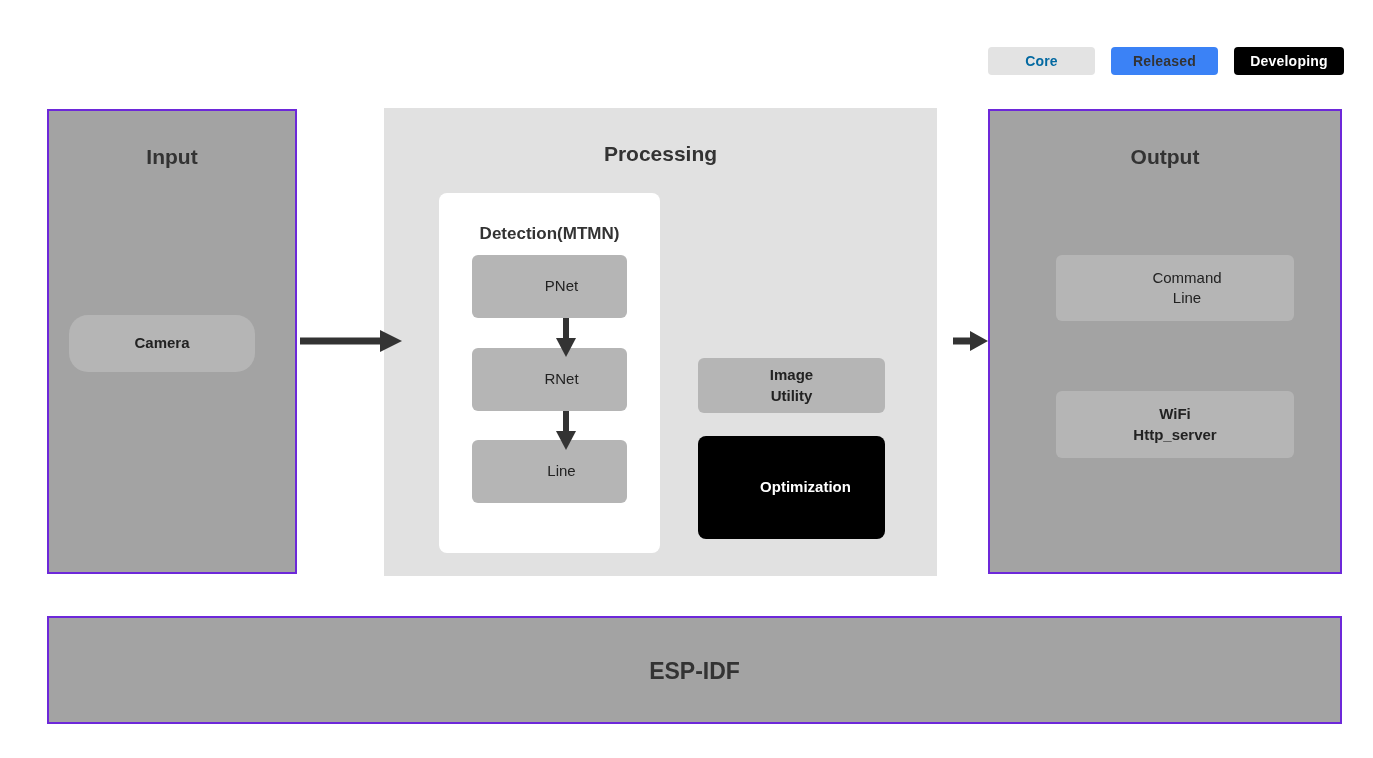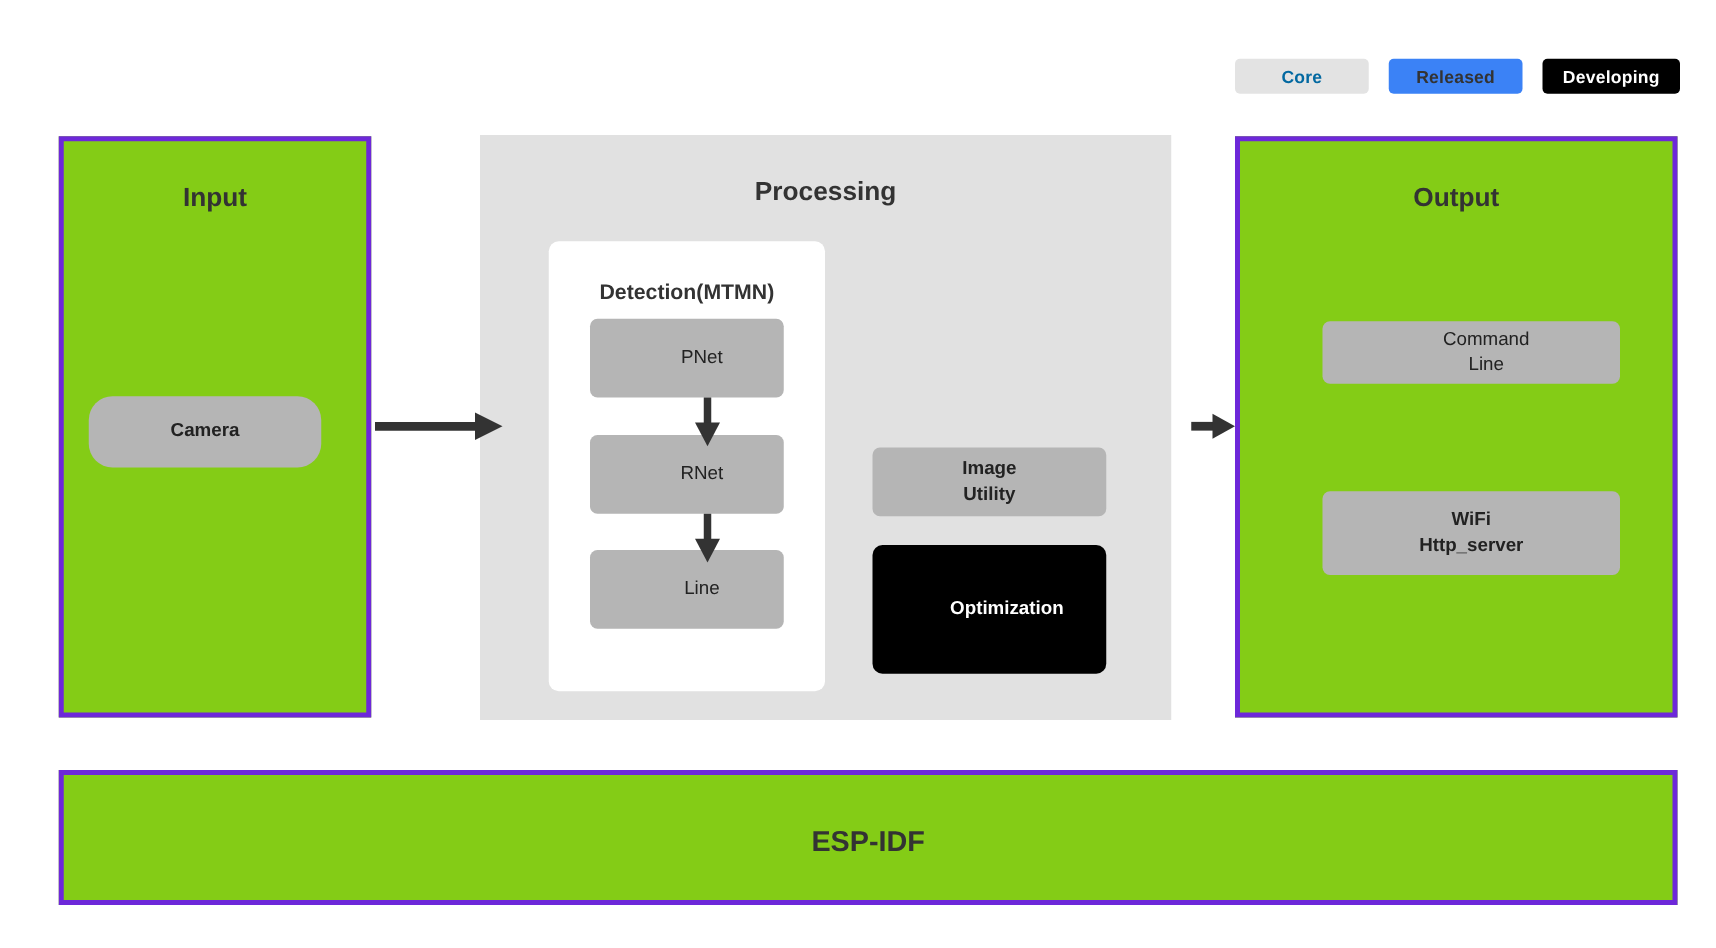--- a/index.html
+++ b/index.html
@@ -50,22 +50,22 @@
     background: #000000;
     color: #ffffff;
   }
 
   
   .panel {
     position: absolute;
     box-sizing: border-box;
   }
   .panel-outline {
-    background: #84cc16;
-    border: 4px solid #6d28d9;
+    background: #a3a3a3;
+    border: 2px solid #6d28d9;
   }
   .panel-title {
     position: absolute;
     left: 0;
     right: 0;
     text-align: center;
     font-size: 21px;
     font-weight: bold;
     color: #333333;
   }
@@ -160,21 +160,21 @@
   #onet-node { left: 33px; top: 247px; width: 155px; height: 63px; }
 
   
   #frmn-node { left: 21px; top: 70px; width: 148px; height: 62px; }
 
   
   #image-utility-node { left: 314px; top: 250px; width: 187px; height: 55px; }
   #optimization-node  { left: 314px; top: 328px; width: 187px; height: 103px; border-radius: 8px; }
 
   
-  #command-line-node { left: 66px; top: 144px; width: 238px; height: 50px; text-align: center; }
+  #command-line-node { left: 66px; top: 144px; width: 238px; height: 66px; text-align: center; }
   #wifi-node         { left: 66px; top: 280px; width: 238px; height: 67px; }
 
   
   #espidf-label {
     position: absolute;
     left: 0; right: 0;
     top: 40px;
     text-align: center;
     font-size: 23px;
     font-weight: bold;

